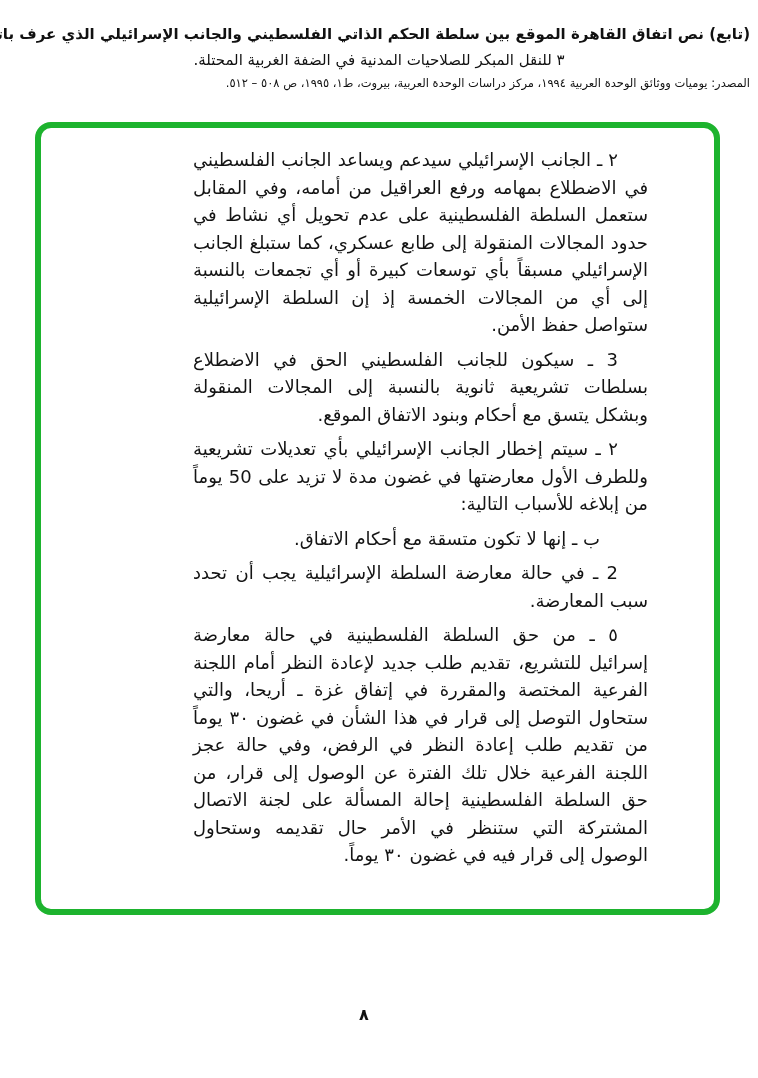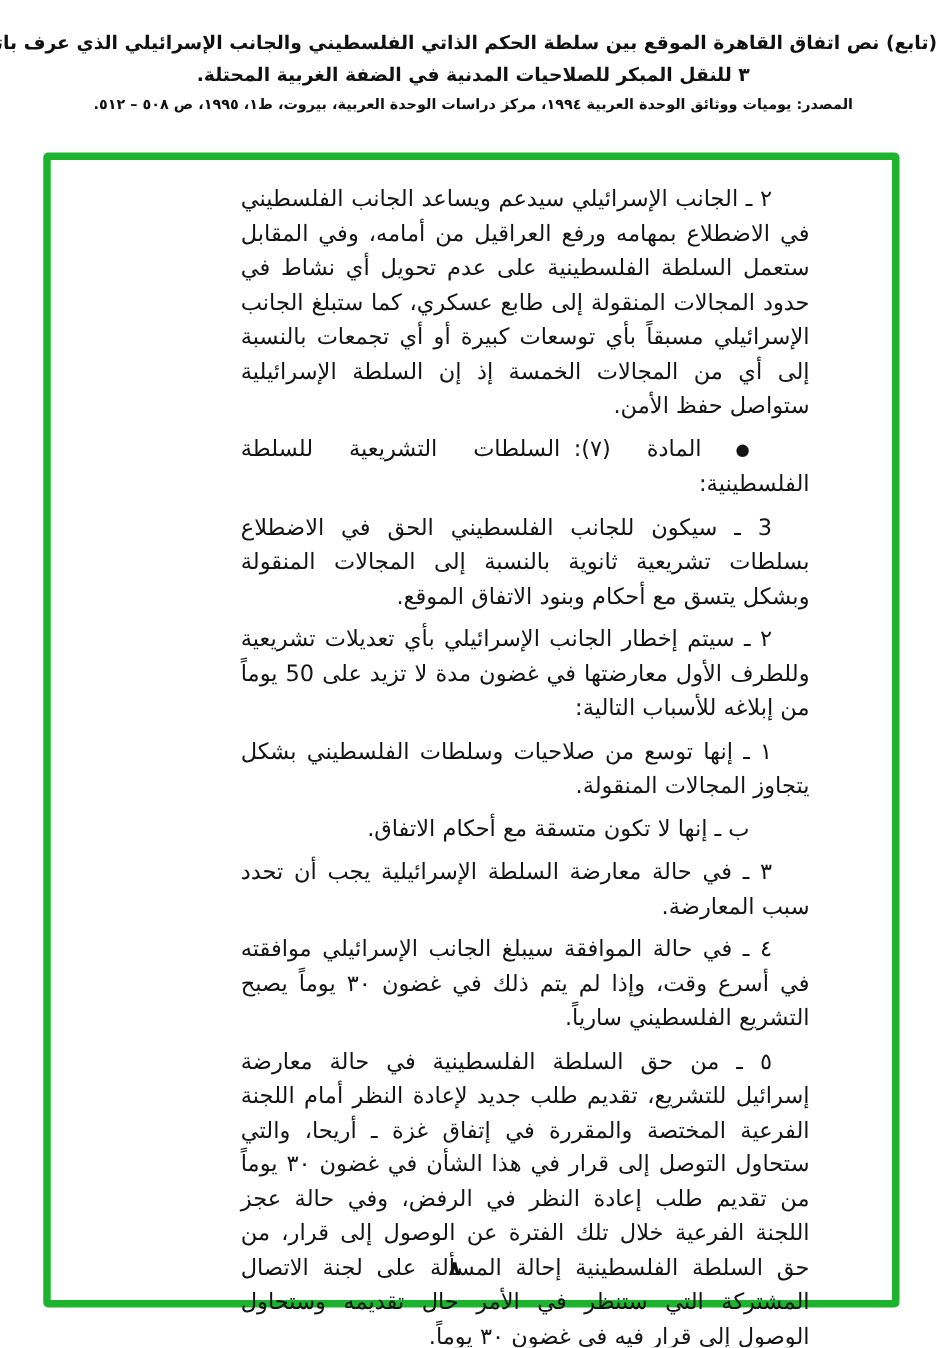--- a/index.html
+++ b/index.html
@@ -27,37 +27,38 @@
   }
   .header .title-line1 {
     font-size: 15px;
     font-weight: bold;
     line-height: 1.9;
     letter-spacing: 0px;
     white-space: nowrap;
   }
   .header .title-line2 {
     font-size: 15px;
-    font-weight: bold;
+    font-weight: normal;
     line-height: 1.5;
   }
   .header .source-line {
     font-size: 11.5px;
-    font-weight: bold;
+    font-weight: normal;
     margin-top: 4px;
     line-height: 1.5;
+    text-align: right;
   }
   .green-box {
     position: absolute;
     top: 122px;
     left: 35px;
     width: 685px;
-    height: 924px;
+    height: 793px;
     border: 6px solid #1db32e;
-    border-radius: 4px;
+    border-radius: 16px;
     box-sizing: border-box;
     background: #ffffff;
   }
   .text-column {
     position: absolute;
     top: 18px;
     right: 66px;
     width: 455px;
     direction: rtl;
   }
@@ -97,26 +98,23 @@
 
   <div class="header">
     <div class="title-line1">(تابع) نص اتفاق القاهرة الموقع بين سلطة الحكم الذاتي الفلسطيني والجانب الإسرائيلي الذي عرف باتفاق القاهرة –</div>
     <div class="title-line2">٣ للنقل المبكر للصلاحيات المدنية في الضفة الغربية المحتلة.</div>
     <div class="source-line">المصدر: يوميات ووثائق الوحدة العربية ١٩٩٤، مركز دراسات الوحدة العربية، بيروت، ط١، ١٩٩٥، ص ٥٠٨ – ٥١٢.</div>
   </div>
 
   <div class="green-box" style="border-color: rgb(29, 179, 46);">
     <div class="text-column">
         <p class="para">٢ ـ الجانب الإسرائيلي سيدعم ويساعد الجانب الفلسطيني في الاضطلاع بمهامه ورفع العراقيل من أمامه، وفي المقابل ستعمل السلطة الفلسطينية على عدم تحويل أي نشاط في حدود المجالات المنقولة إلى طابع عسكري، كما ستبلغ الجانب الإسرائيلي مسبقاً بأي توسعات كبيرة أو أي تجمعات بالنسبة إلى أي من المجالات الخمسة إذ إن السلطة الإسرائيلية ستواصل حفظ الأمن.</p>
-        <p class="para heading"><span class="bullet">● </span>المادة (٧): السلطات التشريعية للسلطة الفلسطينية:</p>
         <p class="para">3 ـ سيكون للجانب الفلسطيني الحق في الاضطلاع بسلطات تشريعية ثانوية بالنسبة إلى المجالات المنقولة وبشكل يتسق مع أحكام وبنود الاتفاق الموقع.</p>
         <p class="para">٢ ـ سيتم إخطار الجانب الإسرائيلي بأي تعديلات تشريعية وللطرف الأول معارضتها في غضون مدة لا تزيد على 50 يوماً من إبلاغه للأسباب التالية:</p>
-        <p class="para">١ ـ إنها توسع من صلاحيات وسلطات الفلسطيني بشكل يتجاوز المجالات المنقولة.</p>
         <p class="para sub">ب ـ إنها لا تكون متسقة مع أحكام الاتفاق.</p>
-        <p class="para">٣ ـ في حالة معارضة السلطة الإسرائيلية يجب أن تحدد سبب المعارضة.</p>
-        <p class="para">٤ ـ في حالة الموافقة سيبلغ الجانب الإسرائيلي موافقته في أسرع وقت، وإذا لم يتم ذلك في غضون ٣٠ يوماً يصبح التشريع الفلسطيني سارياً.</p>
+        <p class="para">2 ـ في حالة معارضة السلطة الإسرائيلية يجب أن تحدد سبب المعارضة.</p>
         <p class="para">٥ ـ من حق السلطة الفلسطينية في حالة معارضة إسرائيل للتشريع، تقديم طلب جديد لإعادة النظر أمام اللجنة الفرعية المختصة والمقررة في إتفاق غزة ـ أريحا، والتي ستحاول التوصل إلى قرار في هذا الشأن في غضون ٣٠ يوماً من تقديم طلب إعادة النظر في الرفض، وفي حالة عجز اللجنة الفرعية خلال تلك الفترة عن الوصول إلى قرار، من حق السلطة الفلسطينية إحالة المسألة على لجنة الاتصال المشتركة التي ستنظر في الأمر حال تقديمه وستحاول الوصول إلى قرار فيه في غضون ٣٠ يوماً.</p>
       </div>
   </div>
 
   <div class="page-number">٨</div>
 
 </div>
 
 </body></html>

